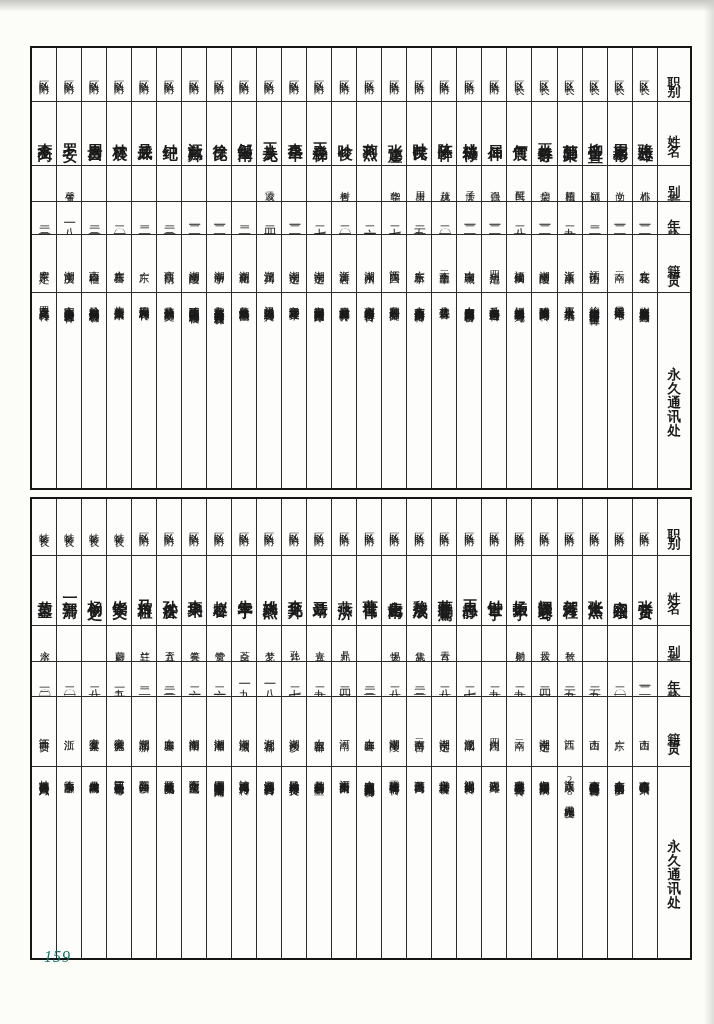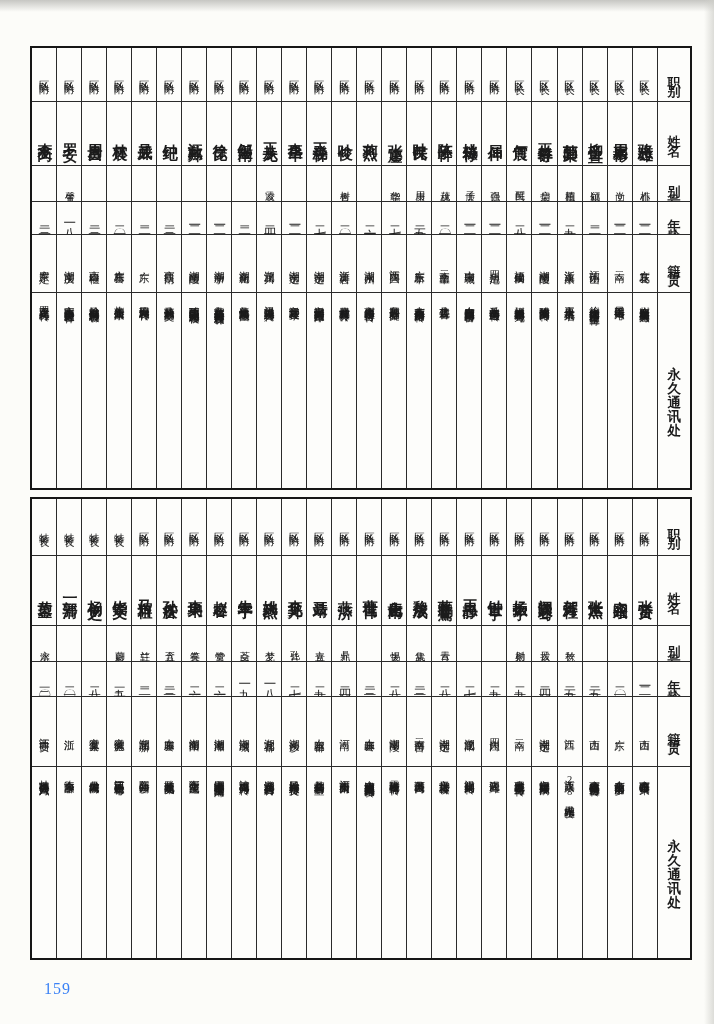--- a/index.html
+++ b/index.html
@@ -40,21 +40,21 @@
   .c-name .vtext{font-size:15px;font-weight:700;letter-spacing:2px;}
   .c-alias .vtext{font-size:10px;}
   .c-age .vtext{font-size:12.5px;letter-spacing:2px;}
   .c-origin .vtext{font-size:10.5px;letter-spacing:1px;}
   .c-addr{align-items:flex-start;justify-content:center;padding:5px 1px 4px;}
   .c-addr .vtext{font-size:10.5px;max-height:100%;letter-spacing:0.5px;}
   .hdr .cell .vtext{font-size:13px;font-weight:700;letter-spacing:9px;}
   .hdr .c-addr{align-items:center;}
   .hdr .c-addr .vtext{font-size:13.5px;font-weight:700;letter-spacing:14px;max-height:none;}
   .pageno{position:absolute;left:44px;top:948px;font-size:16px;
-    color:#3b82f6;letter-spacing:1px;margin-top:32px;}
+    font-style:italic;color:#0f766e;letter-spacing:1px;}
 </style>
 </head>
 <body>
 
 <div class="page">
   <div class="scan-top"></div>
   <div class="scan-right"></div>
 
   <div class="roster top" id="table-top">
     <div class="col hdr">

